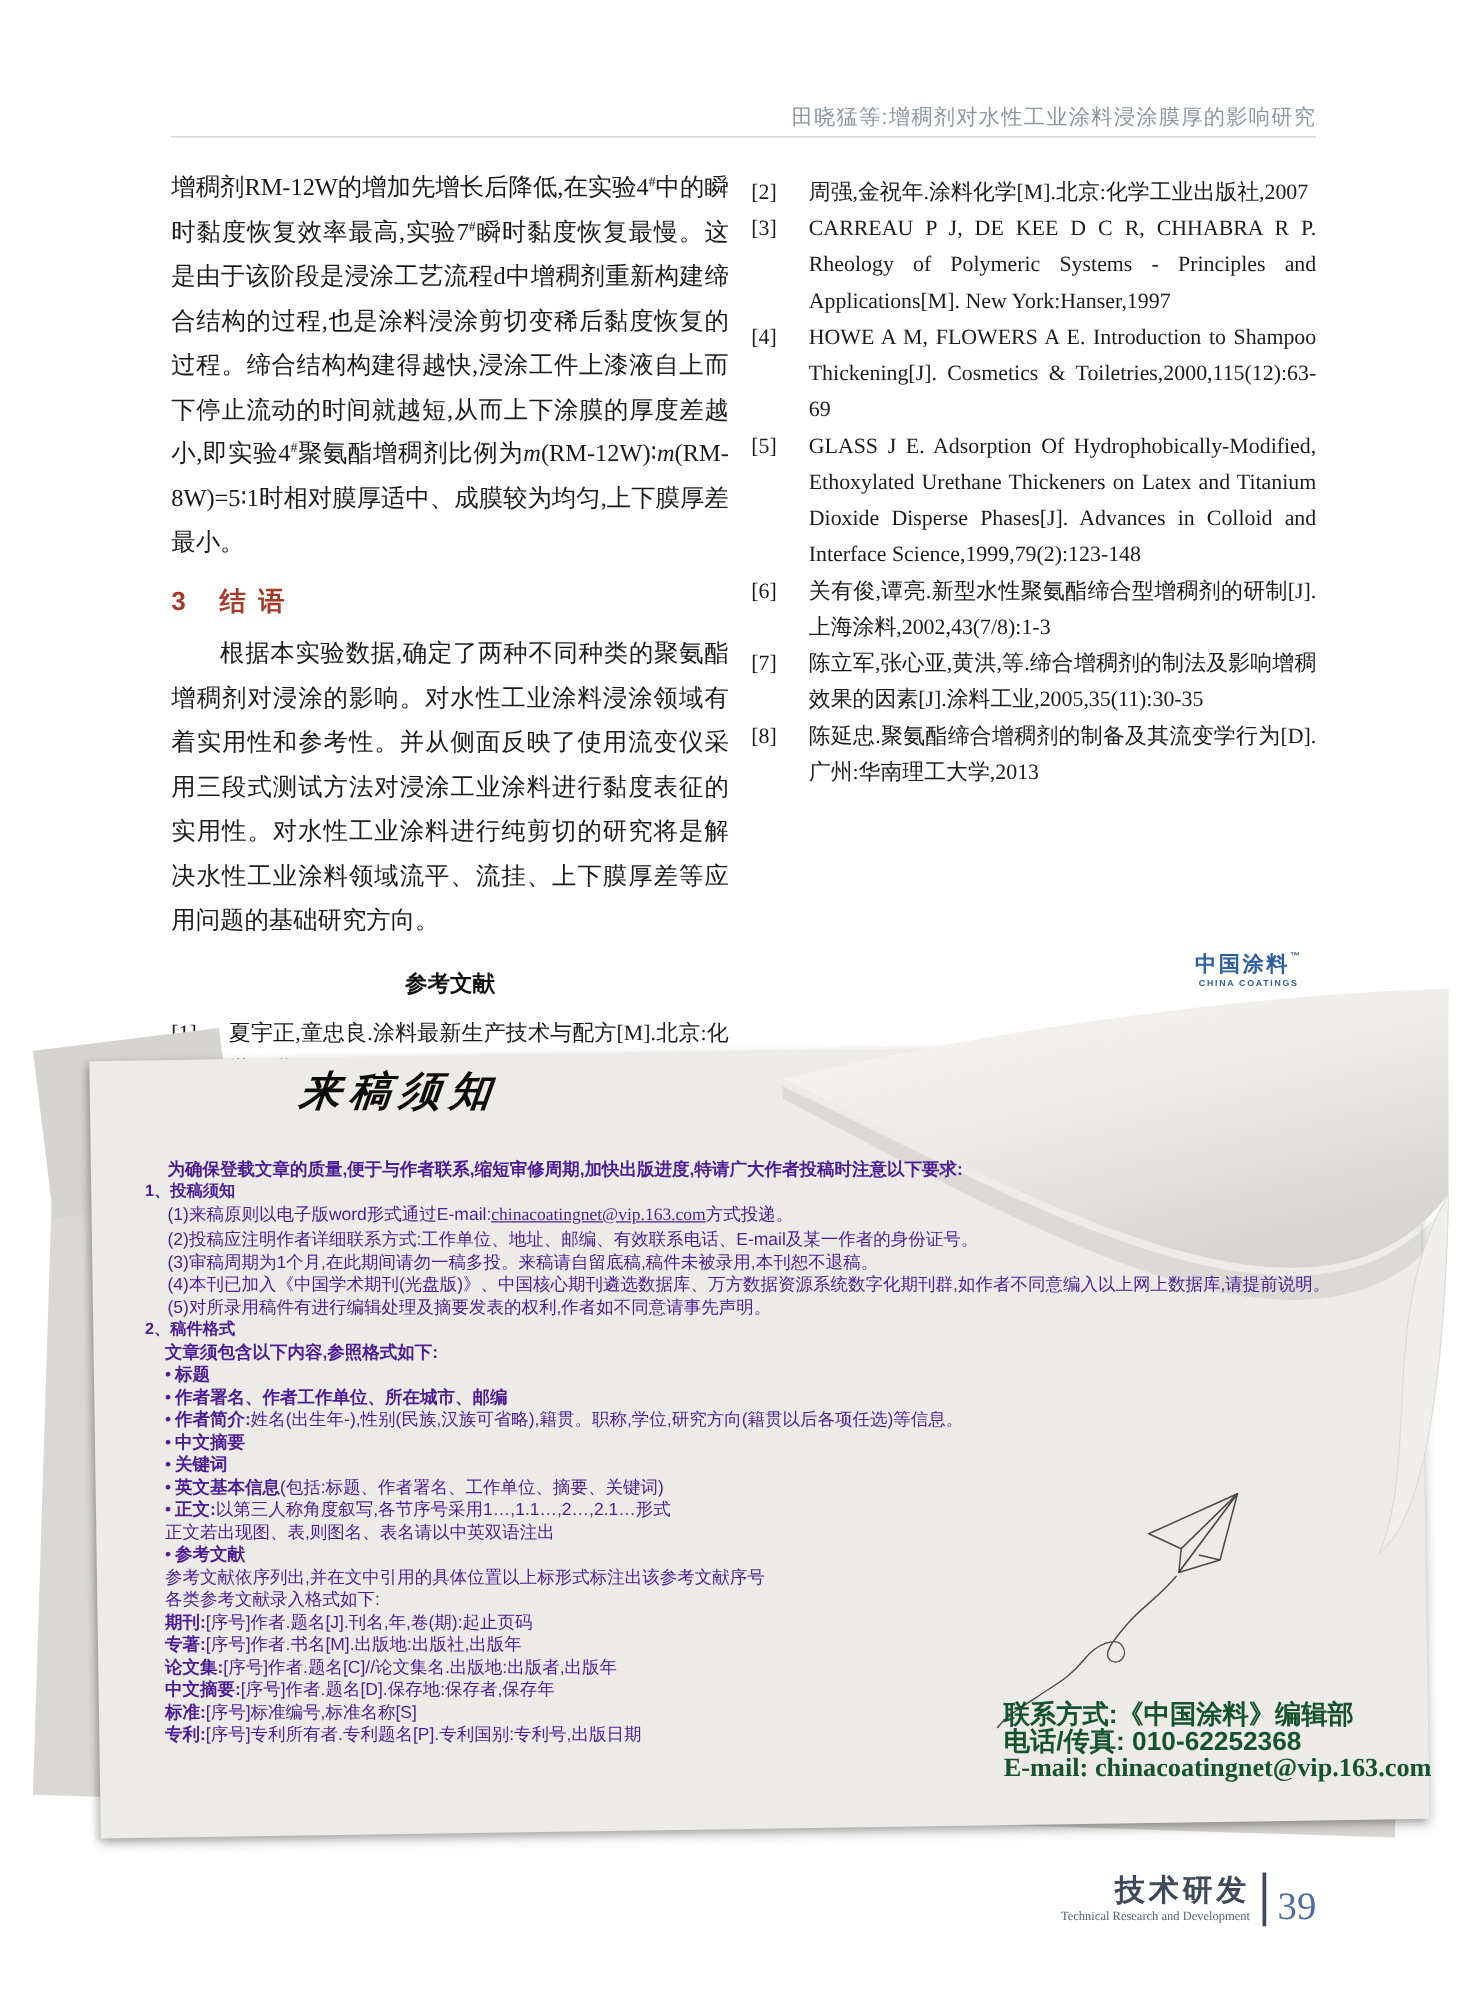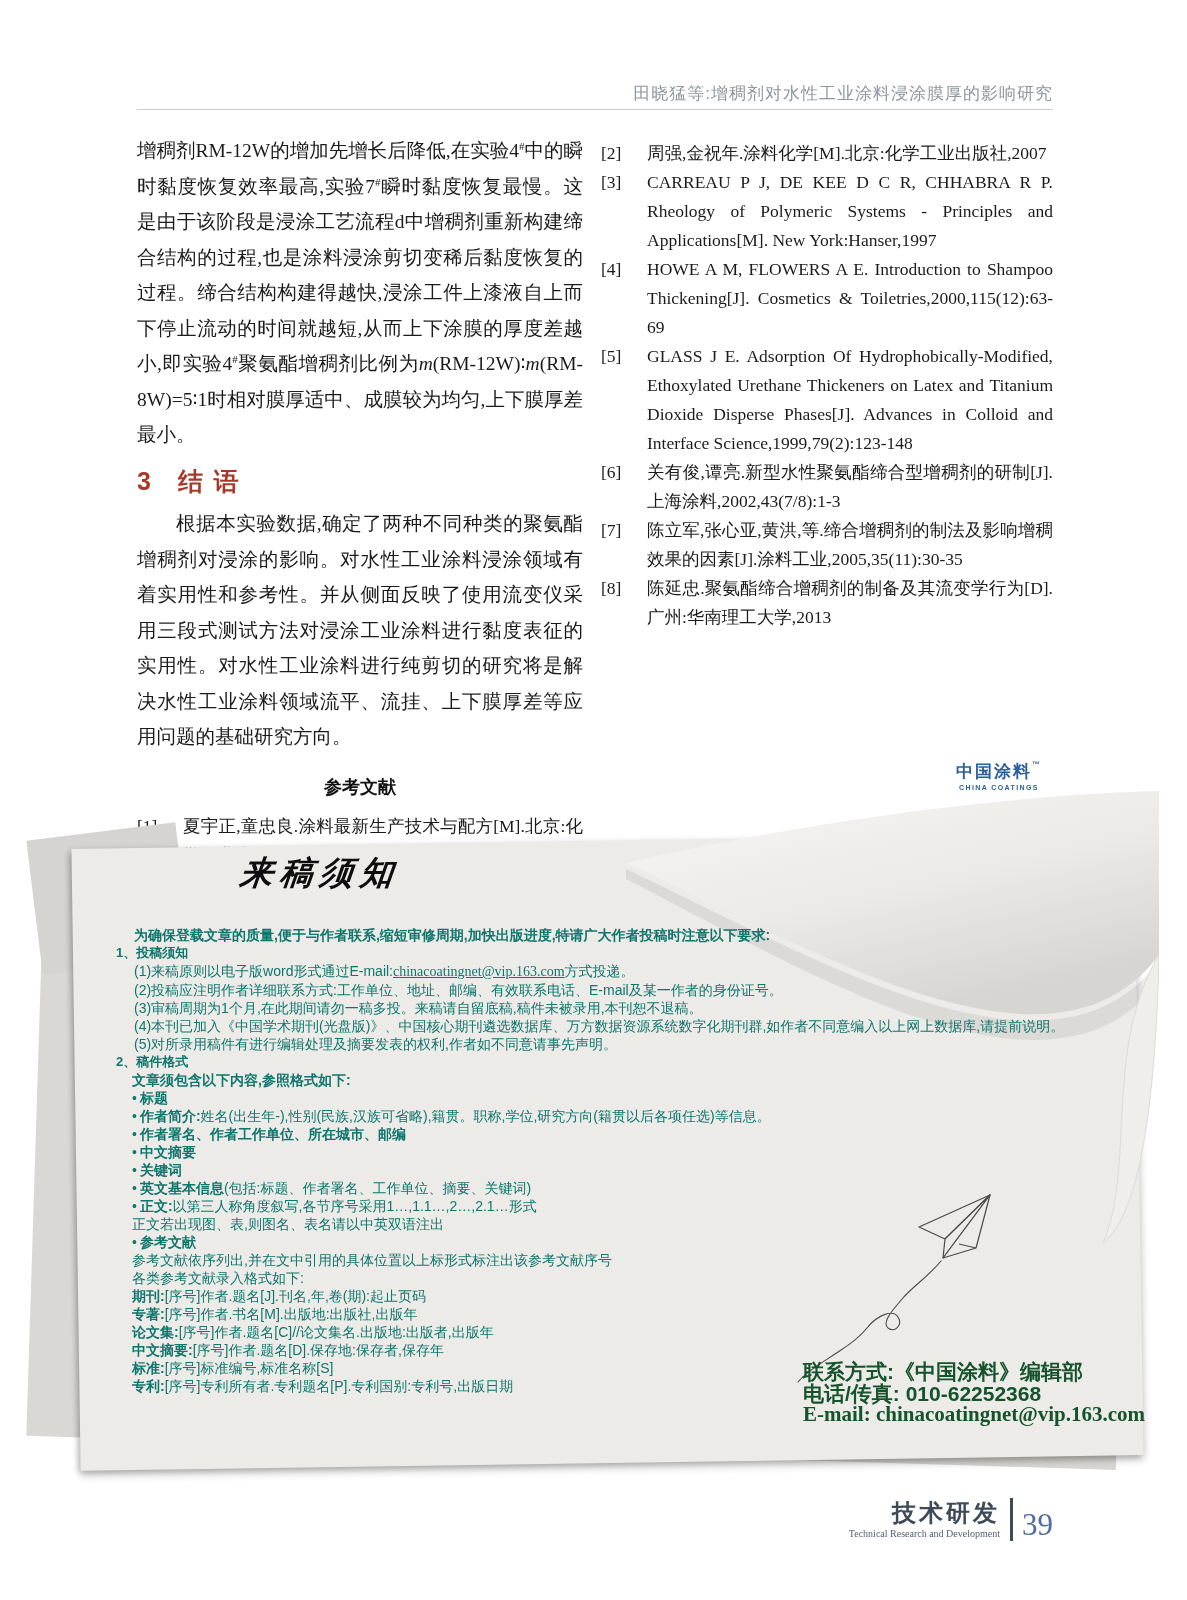--- a/index.html
+++ b/index.html
@@ -16,21 +16,21 @@
                font-family:"Liberation Serif","DejaVu Serif",serif;
                font-size:19.5px; line-height:35.5px; color:#1b1b1b; text-align:justify; }
   .col-right { position:absolute; left:601px; top:139px; width:452px;
                font-family:"Liberation Serif","DejaVu Serif",serif;
                font-size:17.5px; line-height:29px; color:#1b1b1b; }
 
   sup.sup { font-size:11px; vertical-align:super; line-height:0; }
   .ital { font-style:italic; }
 
   h2.section { font-family:"Liberation Sans","DejaVu Sans",sans-serif; color:var(--accent_red,#a63a28);
-               font-size:25px; font-weight:bold; margin:11px 0 7px 0; letter-spacing:1px; }
+               font-size:21px; font-weight:bold; margin:11px 0 7px 0; letter-spacing:1px; }
   h2.section .sec-num { margin-right:26px; }
   h2.section .sec-title { letter-spacing:2px; }
 
   .concl { text-indent:2em; }
 
   .ref-heading { text-align:center; font-family:"Liberation Sans","DejaVu Sans",sans-serif;
                  font-weight:bold; font-size:18px; color:#111; margin:15px 0 7px 0; }
 
   .ref-item { display:flex; font-size:17.5px; line-height:29px; text-align:justify; }
   .ref-num  { width:46px; flex:none; }
@@ -50,21 +50,21 @@
                         background:#d5d4d0; transform:rotate(-7deg); z-index:1; }
   .sheet-main { position:absolute; left:48px; top:58px; width:1063px; height:622px;
                 background:#edebe7; transform:rotate(-0.85deg);
                 box-shadow:0 4px 9px rgba(0,0,0,0.28), -3px 2px 5px rgba(0,0,0,0.12); z-index:2; }
   .curl-svg { position:absolute; left:460px; top:0; width:671px; height:500px; z-index:3; }
 
   .notice-title { position:absolute; left:212px; top:68px; z-index:4; color:#0d0d0d;
                   font-size:33px; font-weight:bold; font-style:italic; letter-spacing:7px;
                   transform:skewX(-6deg); }
   .notice-body { position:absolute; left:50px; top:143px; width:1063px; z-index:4;
-                 font-size:14px; line-height:18px; color:#0f766e; }
+                 font-size:14px; line-height:18px; color:#4c1d95; }
   .n-intro  { text-indent:56px; font-weight:bold; }
   .n-sec    { padding-left:38px; font-weight:bold; font-size:13px; }
   .n-indent { text-indent:56px; }
   .n-sub    { padding-left:54px; }
   .bullet-dot { margin-right:3px; }
   .b { font-weight:bold; }
   .email { text-decoration:underline; font-family:"Liberation Serif","DejaVu Serif",serif; }
 
   .contact { position:absolute; left:775px; top:578px; z-index:4; font-size:21px; line-height:21.5px; color:#14532d; }
   .contact .l3 { font-family:"Liberation Serif","DejaVu Serif",serif; }
@@ -165,22 +165,22 @@
       <div class="n-sec">1、投稿须知</div>
       <div class="n-indent"><span>(1)来稿原则以电子版word形式通过E-mail:</span><span class="email">chinacoatingnet@vip.163.com</span><span>方式投递。</span></div>
       <div class="n-indent">(2)投稿应注明作者详细联系方式:工作单位、地址、邮编、有效联系电话、E-mail及某一作者的身份证号。</div>
       <div class="n-indent">(3)审稿周期为1个月,在此期间请勿一稿多投。来稿请自留底稿,稿件未被录用,本刊恕不退稿。</div>
       <div class="n-indent">(4)本刊已加入《中国学术期刊(光盘版)》、中国核心期刊遴选数据库、万方数据资源系统数字化期刊群,如作者不同意编入以上网上数据库,请提前说明。</div>
       <div class="n-indent">(5)对所录用稿件有进行编辑处理及摘要发表的权利,作者如不同意请事先声明。</div>
       <div class="n-sec">2、稿件格式</div>
       <div class="n-sub b">文章须包含以下内容,参照格式如下:</div>
 
       <div class="n-sub"><span class="bullet-dot">•</span><span class="b">标题</span><span></span></div>
+      <div class="n-sub"><span class="bullet-dot">•</span><span class="b">作者署名、作者工作单位、所在城市、邮编</span><span></span></div>
       <div class="n-sub"><span class="bullet-dot">•</span><span class="b">作者简介:</span><span>姓名(出生年-),性别(民族,汉族可省略),籍贯。职称,学位,研究方向(籍贯以后各项任选)等信息。</span></div>
-      <div class="n-sub"><span class="bullet-dot">•</span><span class="b">作者署名、作者工作单位、所在城市、邮编</span><span></span></div>
       <div class="n-sub"><span class="bullet-dot">•</span><span class="b">中文摘要</span><span></span></div>
       <div class="n-sub"><span class="bullet-dot">•</span><span class="b">关键词</span><span></span></div>
       <div class="n-sub"><span class="bullet-dot">•</span><span class="b">英文基本信息</span><span>(包括:标题、作者署名、工作单位、摘要、关键词)</span></div>
       <div class="n-sub"><span class="bullet-dot">•</span><span class="b">正文:</span><span>以第三人称角度叙写,各节序号采用1…,1.1…,2…,2.1…形式</span></div>
       <div class="n-sub">正文若出现图、表,则图名、表名请以中英双语注出</div>
       <div class="n-sub"><span class="bullet-dot">•</span><span class="b">参考文献</span><span></span></div>
       <div class="n-sub">参考文献依序列出,并在文中引用的具体位置以上标形式标注出该参考文献序号</div>
       <div class="n-sub">各类参考文献录入格式如下:</div>
 
       <div class="n-sub"><span class="b">期刊:</span><span>[序号]作者.题名[J].刊名,年,卷(期):起止页码</span></div>

